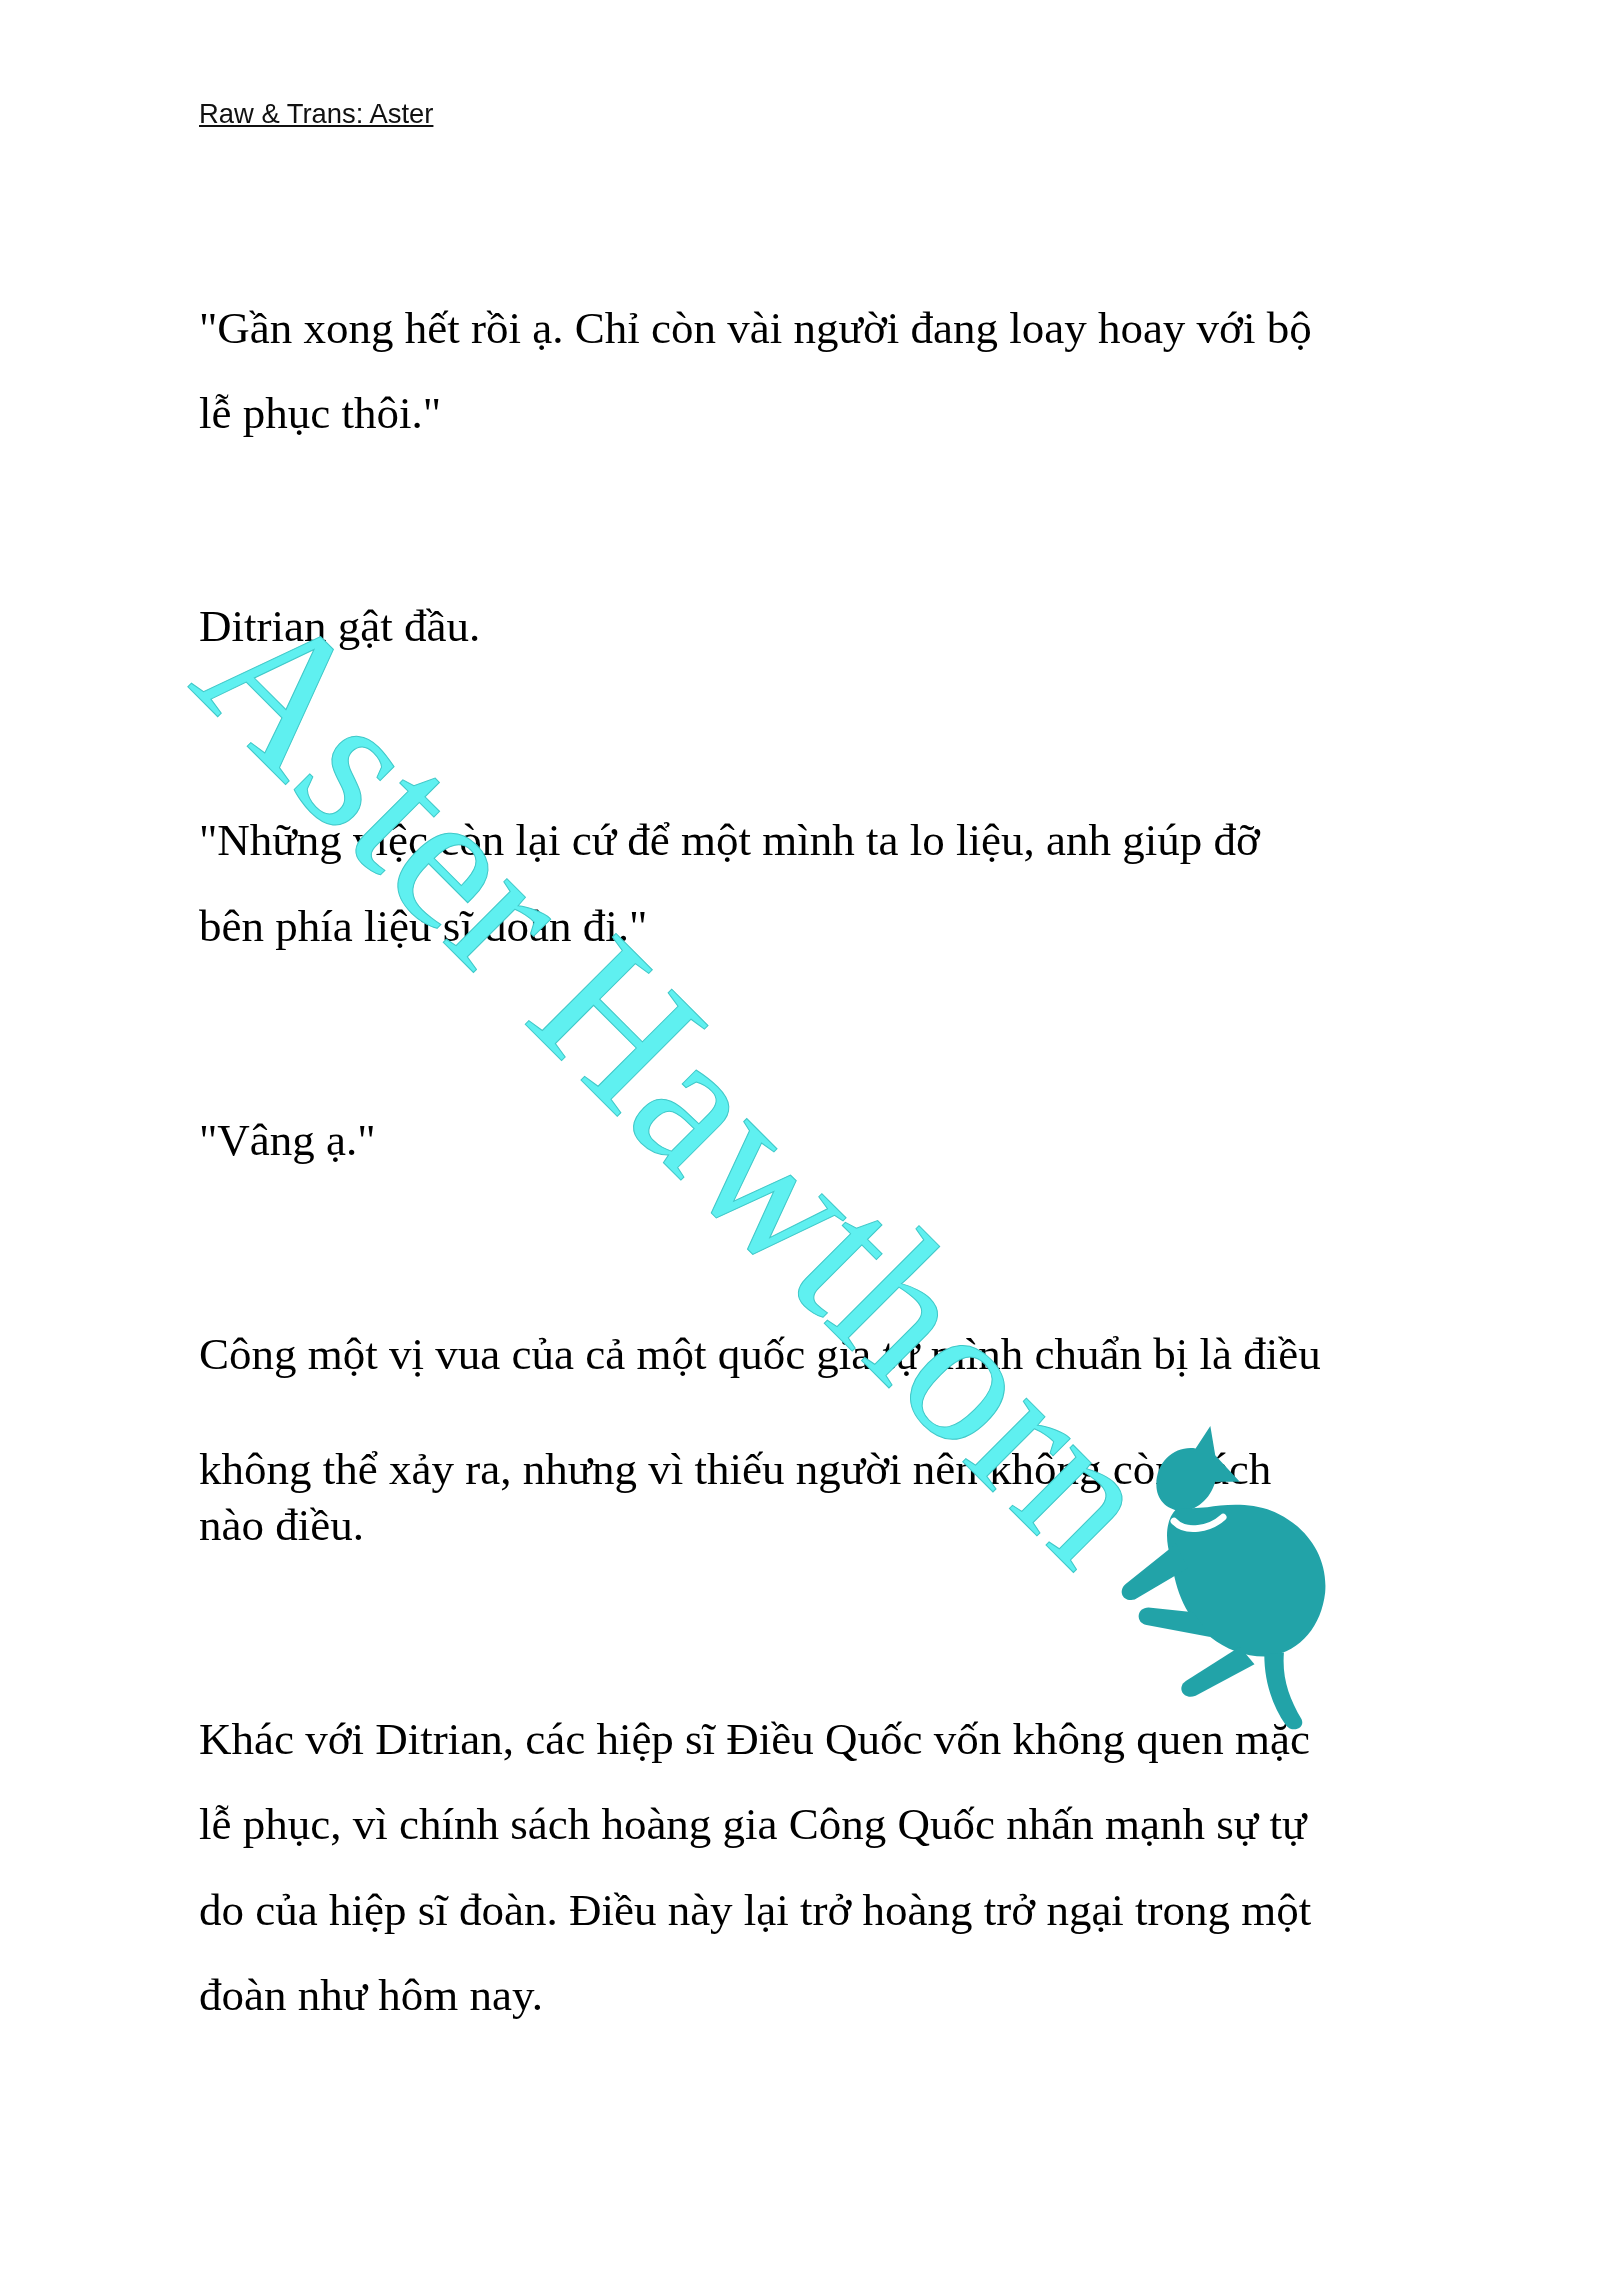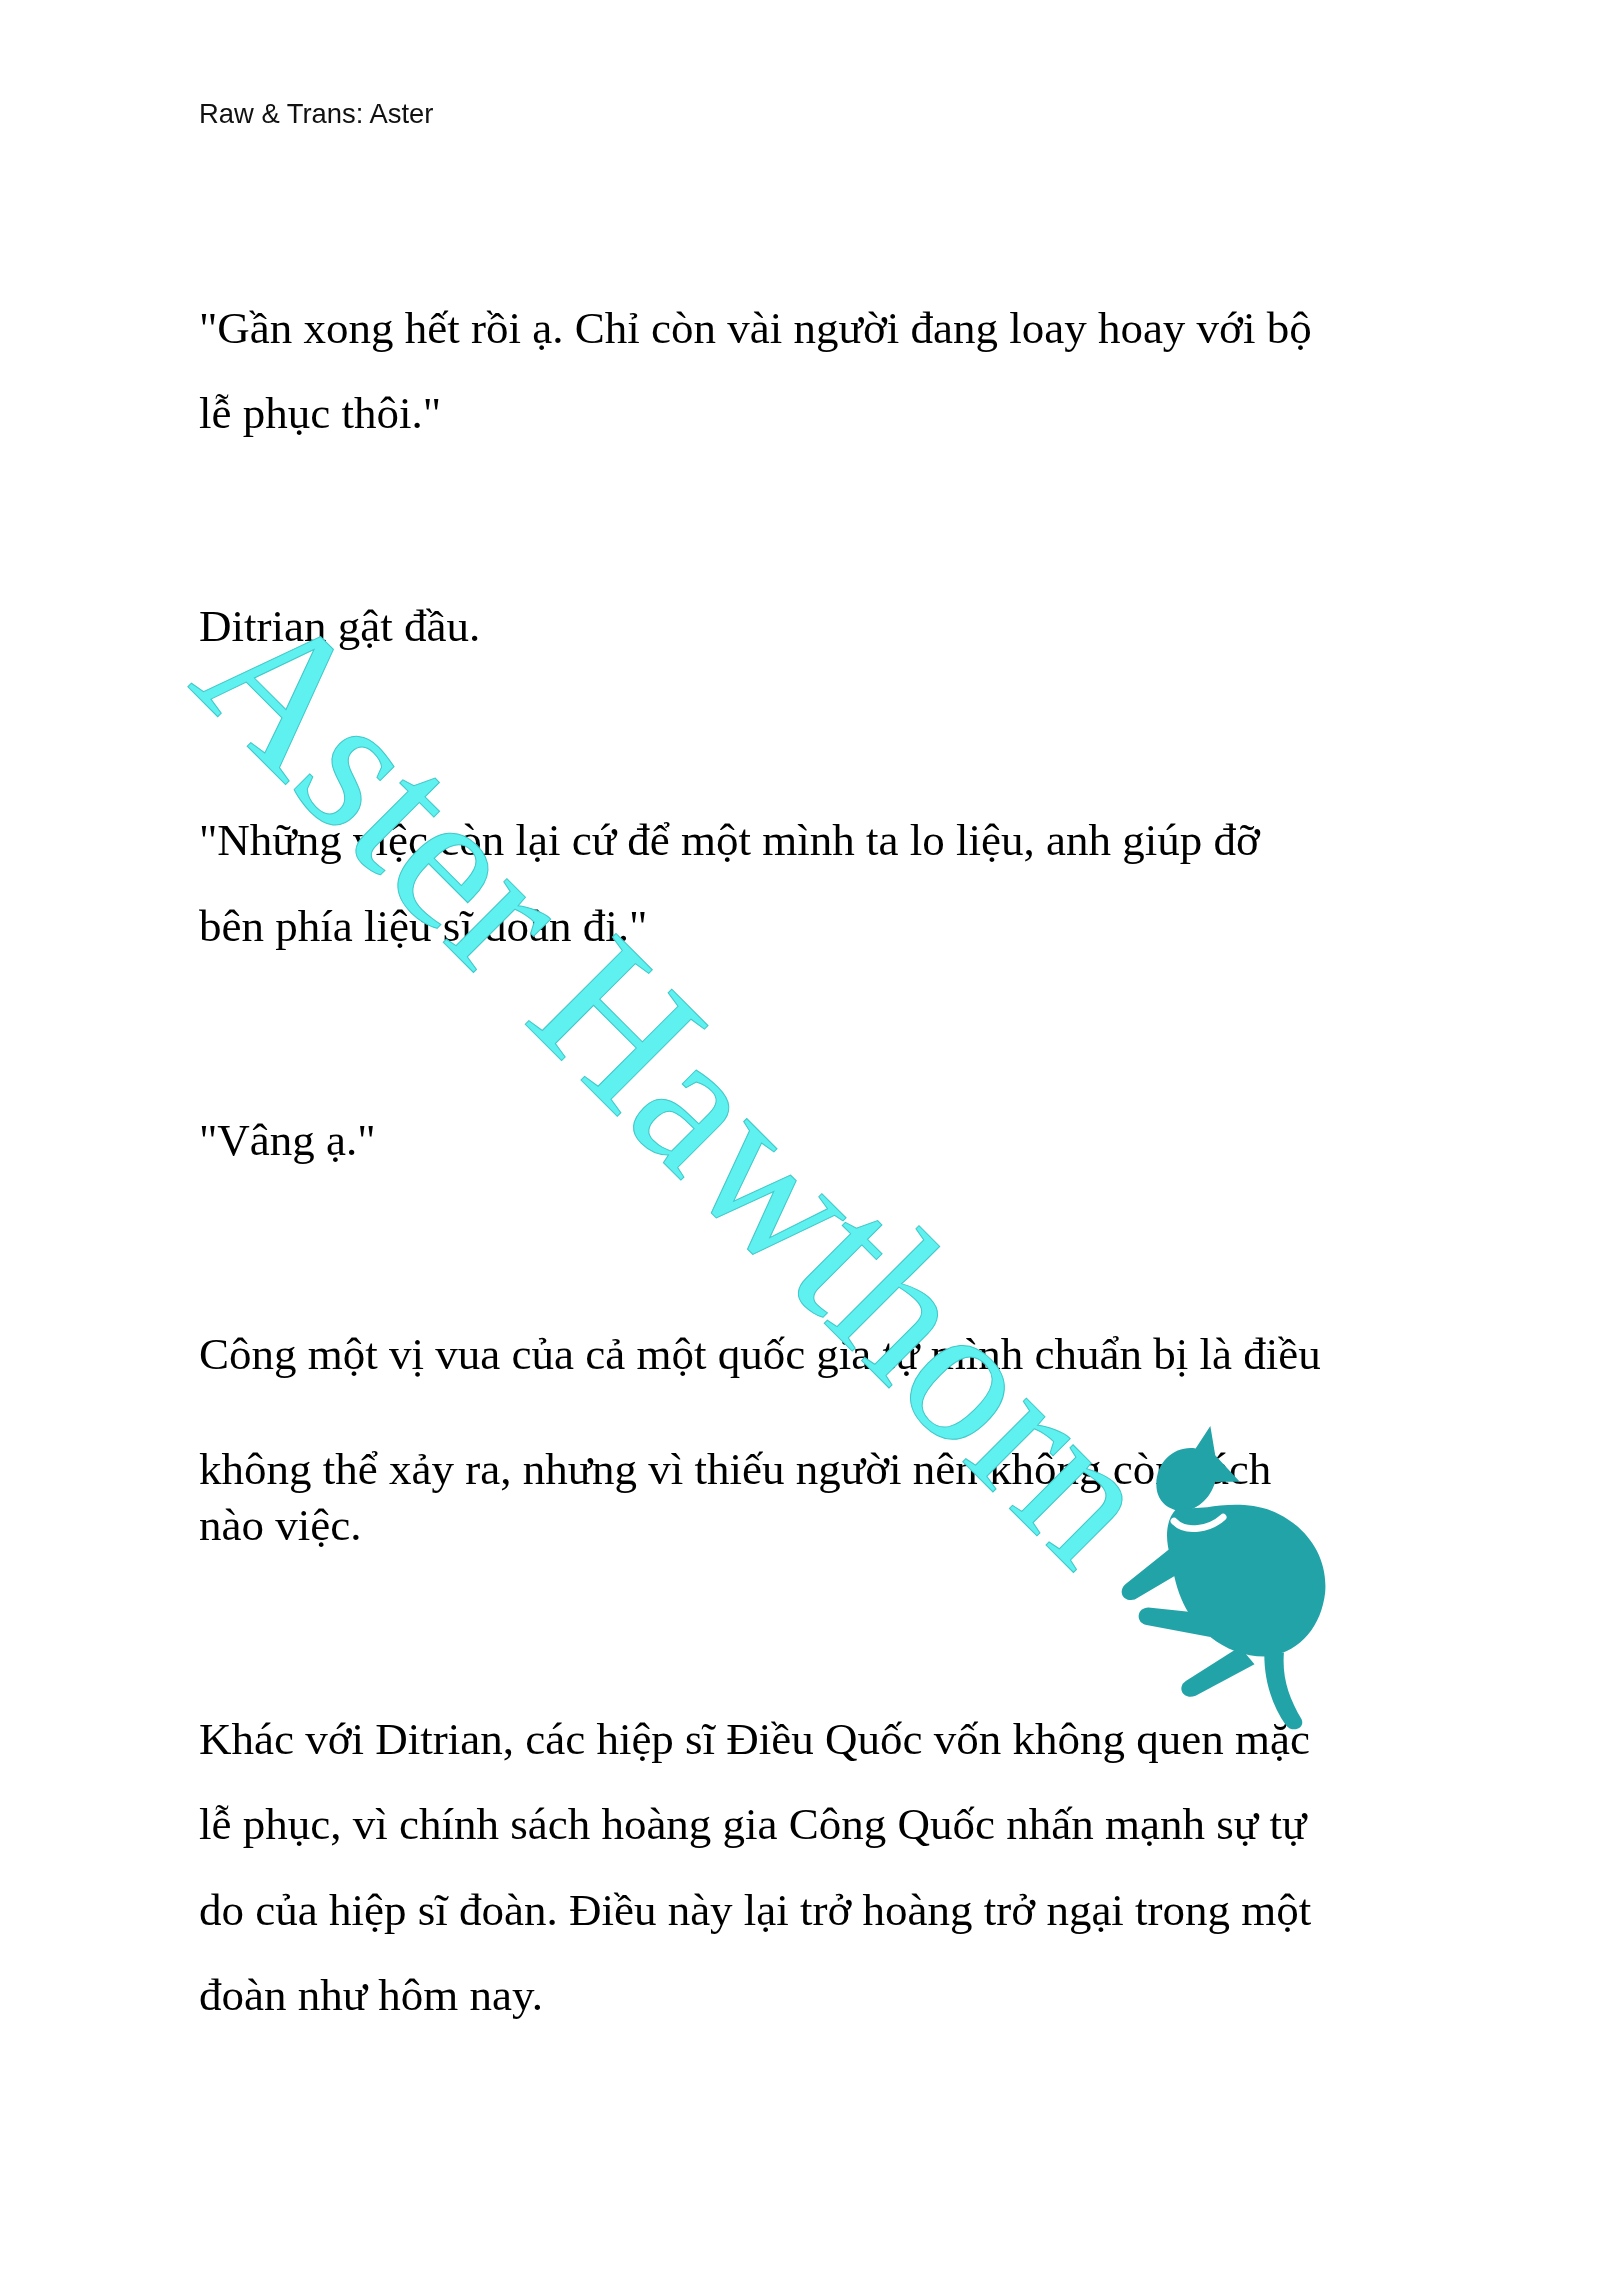--- a/index.html
+++ b/index.html
@@ -1,20 +1,21 @@
 <!DOCTYPE html>
 <html><head>
 <meta charset="utf-8">
 <style>
   html, body { margin: 0; padding: 0; background: #ffffff; }
   body { width: 1621px; height: 2293px; position: relative; overflow: hidden; }
   .header {
     position: absolute; left: 199px; top: 98px;
     font-family: "Liberation Sans", sans-serif; font-size: 27.4px; color: #111;
     white-space: nowrap;
+    text-decoration: underline;
   }
   .line {
     position: absolute; left: 199px;
     font-family: "Liberation Serif", serif; font-size: 45px; color: #000;
     white-space: nowrap; line-height: 1;
   }
   .watermark {
     position: absolute; left: 678px; top: 1083px;
     transform: translate(-50%, -50%) rotate(45deg);
     font-family: "Liberation Serif", serif; font-size: 196px;
@@ -35,21 +36,21 @@
 
   <div class="line" style="top:604px">Ditrian gật đầu.</div>
 
   <div class="line" style="top:818px">"Những việc còn lại cứ để một mình ta lo liệu, anh giúp đỡ</div>
   <div class="line" style="top:904px">bên phía liệu sĩ đoàn đi."</div>
 
   <div class="line" style="top:1118px">"Vâng ạ."</div>
 
   <div class="line" style="top:1332px">Công một vị vua của cả một quốc gia tự mình chuẩn bị là điều</div>
   <div class="line" style="top:1447px">không thể xảy ra, nhưng vì thiếu người nên không còn cách</div>
-  <div class="line" style="top:1503px">nào việc.</div>
+  <div class="line" style="top:1503px">nào điều.</div>
 
   <div class="line" style="top:1717px">Khác với Ditrian, các hiệp sĩ Điều Quốc vốn không quen mặc</div>
   <div class="line" style="top:1802px">lễ phục, vì chính sách hoàng gia Công Quốc nhấn mạnh sự tự</div>
   <div class="line" style="top:1888px">do của hiệp sĩ đoàn. Điều này lại trở hoàng trở ngại trong một</div>
   <div class="line" style="top:1973px">đoàn như hôm nay.</div>
 </div>
 
 <div class="watermark">Aster Hawthorn</div>
 
 <svg class="cat" viewBox="0 0 225 320">

